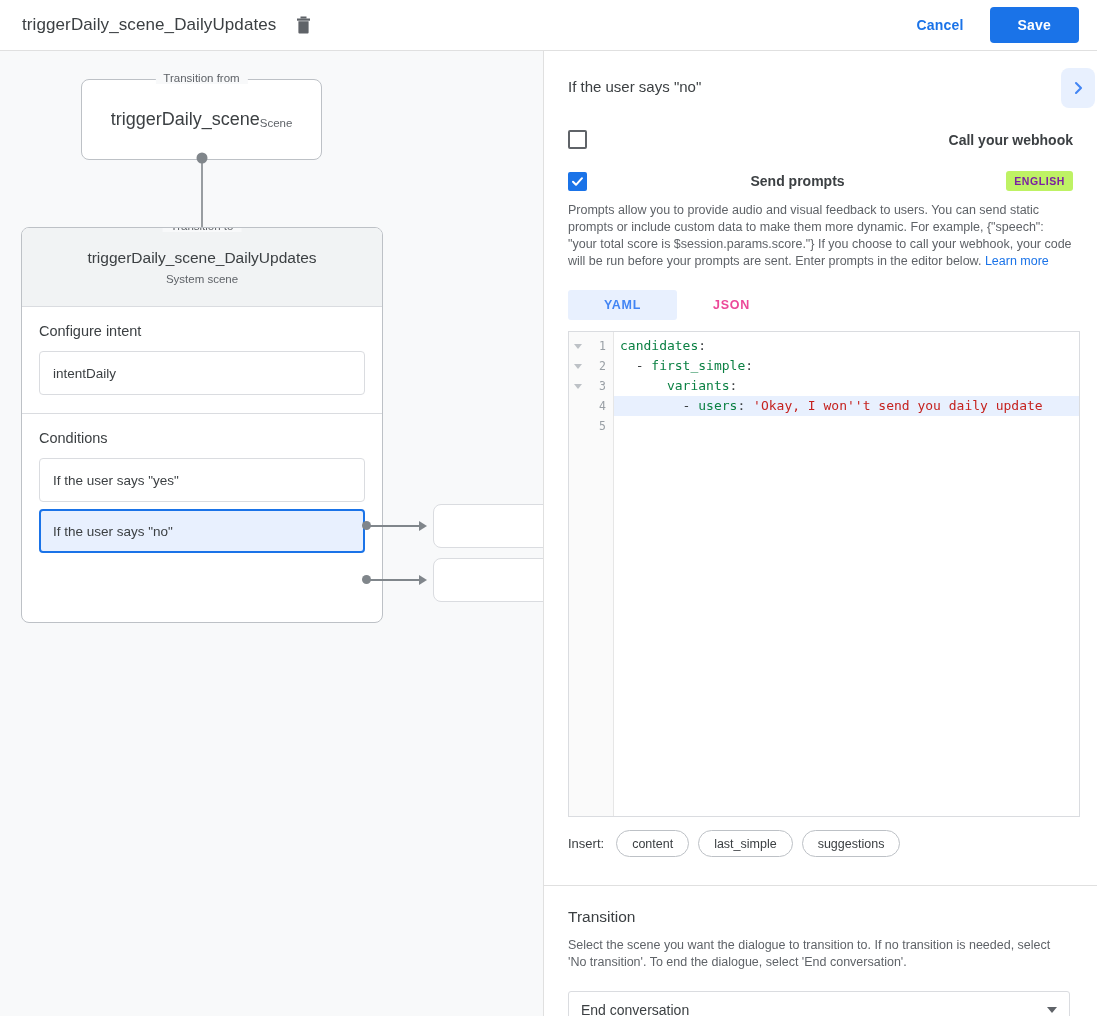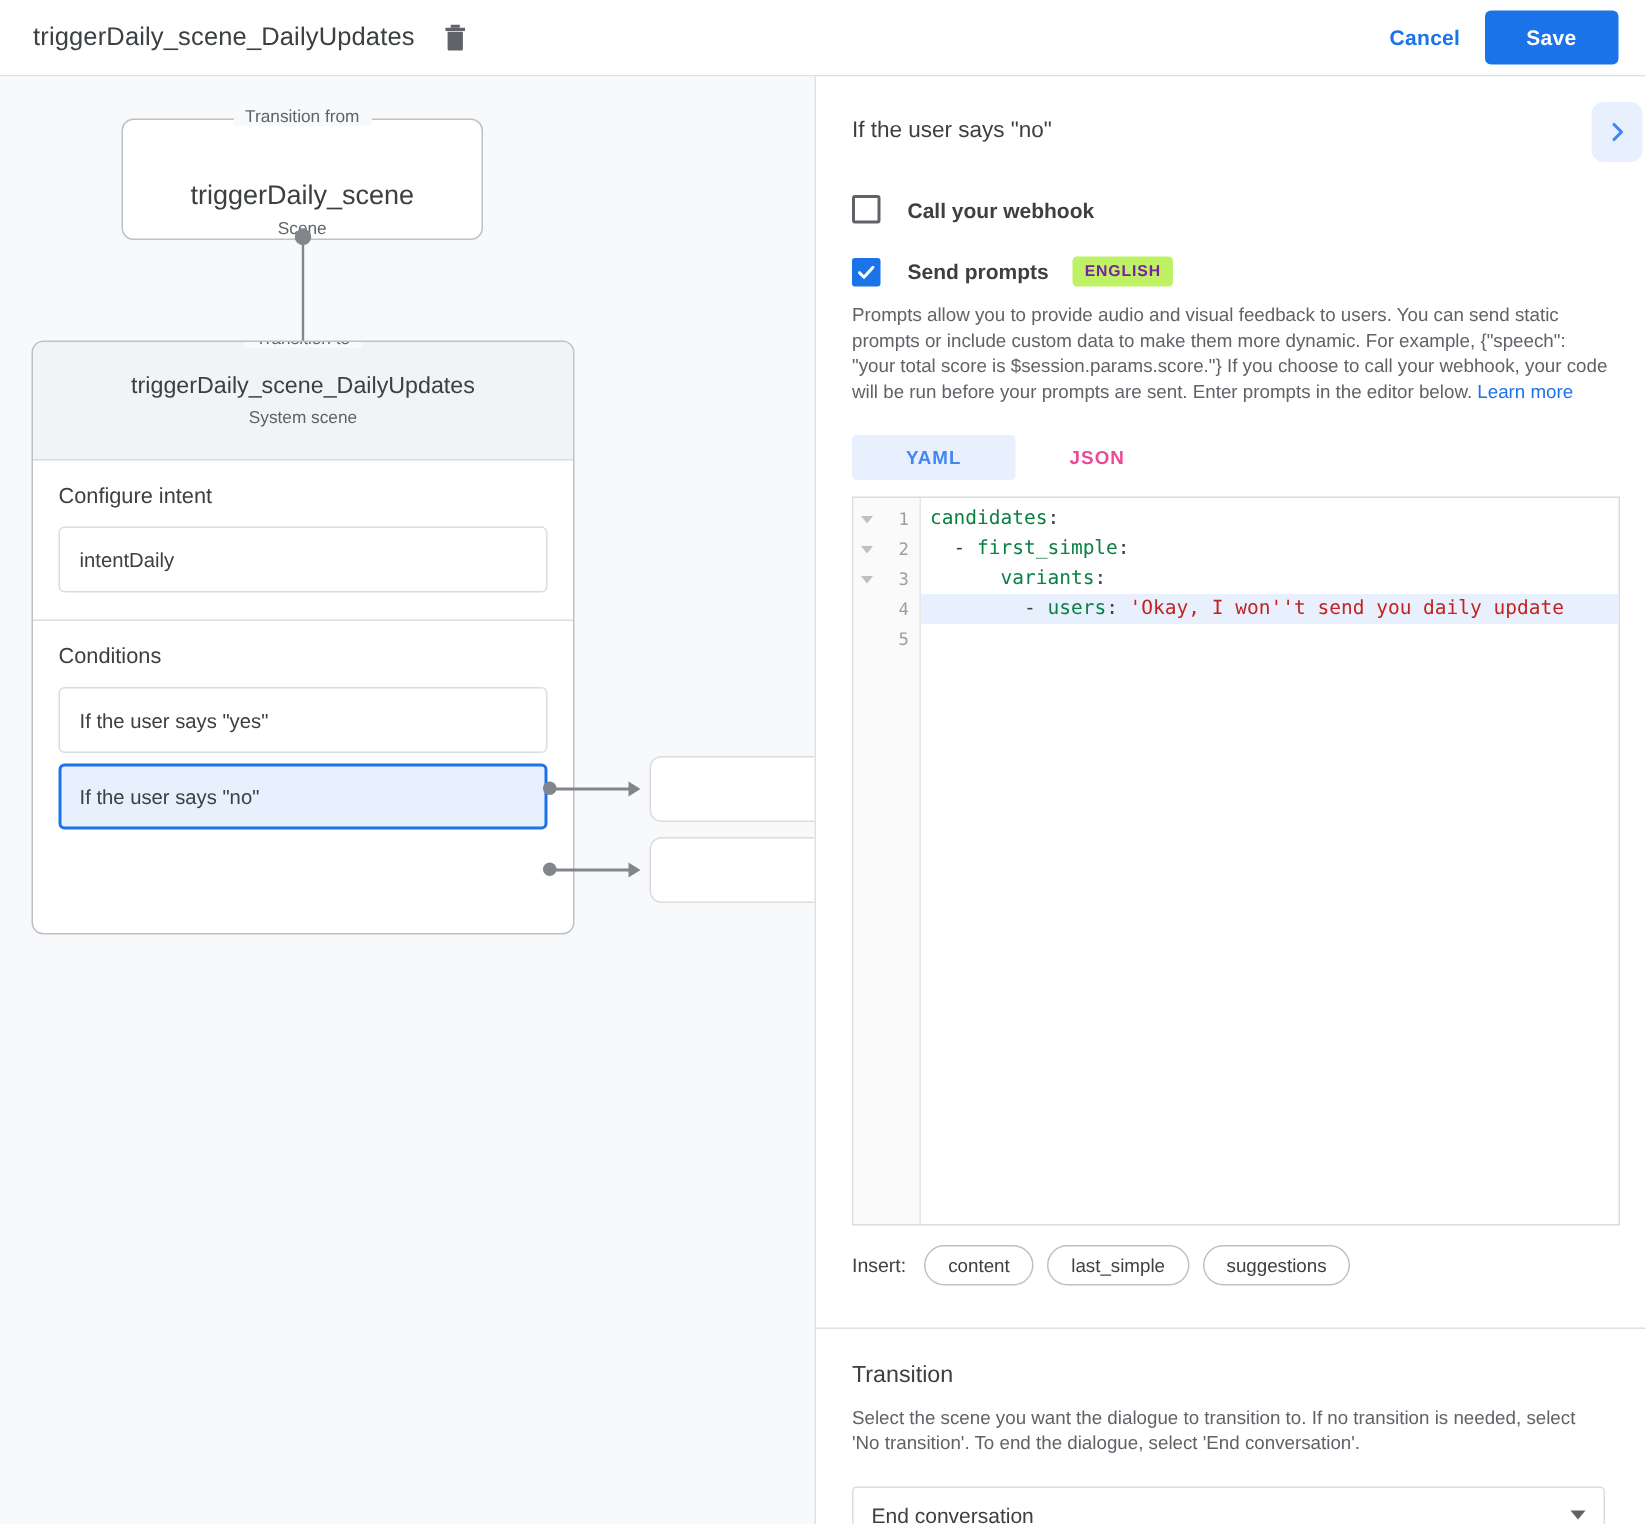--- a/index.html
+++ b/index.html
@@ -28,21 +28,21 @@
     white-space: nowrap;
   }
   #delete-btn {
     margin-left: 14px;
     width: 26px; height: 26px;
     display: flex; align-items: center; justify-content: center;
     cursor: pointer; border-radius: 50%;
   }
   #topbar-actions {
     margin-left: auto;
-    display: flex; align-items: center; 
+    display: flex; align-items: center; gap: 10px;
     margin-right: 18px;
   }
   #cancel-btn {
     color: #1a73e8; font-size: 14px; font-weight: 600;
     padding: 8px 16px; border-radius: 4px;
     background: none; border: none; cursor: pointer;
     font-family: inherit; letter-spacing: .2px;
   }
   #save-btn {
     background: #1a73e8; color: #fff;
@@ -72,22 +72,22 @@
     background: #f8f9fa;
     padding: 0 8px;
     font-size: 11.5px;
     color: #5f6368;
     white-space: nowrap;
   }
 
   
   #transition-from-card {
     left: 81px; top: 28px; width: 241px; height: 81px;
-    display: flex; flex-direction: column;
-    align-items: center; justify-content: flex-end;
+    display: flex; flex-direction: row;
+    align-items: center; justify-content: center;
   }
   #transition-from-title { font-size: 18px; color: #3c4043; }
   #transition-from-sub { font-size: 11.5px; color: #5f6368; margin-top: 6px; }
 
   
   #connector { position: absolute; left: 194px; top: 101px; width: 16px; height: 120px; }
 
   
   #transition-to-card {
     left: 21px; top: 176px; width: 362px; height: 396px;
@@ -155,21 +155,21 @@
   #panel-collapse {
     margin-left: auto; margin-right: 2px; margin-top: -10px;
     width: 34px; height: 40px; border-radius: 8px;
     background: #e8f0fe;
     display: flex; align-items: center; justify-content: center;
     cursor: pointer;
   }
 
   #panel-body { padding: 0 24px; }
 
-  .cb-row { display: flex; align-items: center; margin-top: 22px; }
+  .cb-row { display: flex; align-items: center; margin-top: 22px; justify-content: space-between; }
   .cb {
     width: 19px; height: 19px; border-radius: 2px;
     border: 2px solid #5f6368; background: #fff;
     flex: none; cursor: pointer;
     display: flex; align-items: center; justify-content: center;
   }
   .cb.checked { background: #1a73e8; border-color: #1a73e8; }
   .cb-label { margin-left: 18px; font-size: 14px; font-weight: 700; color: #3c4043; }
   #lang-chip {
     margin-left: 16px;

